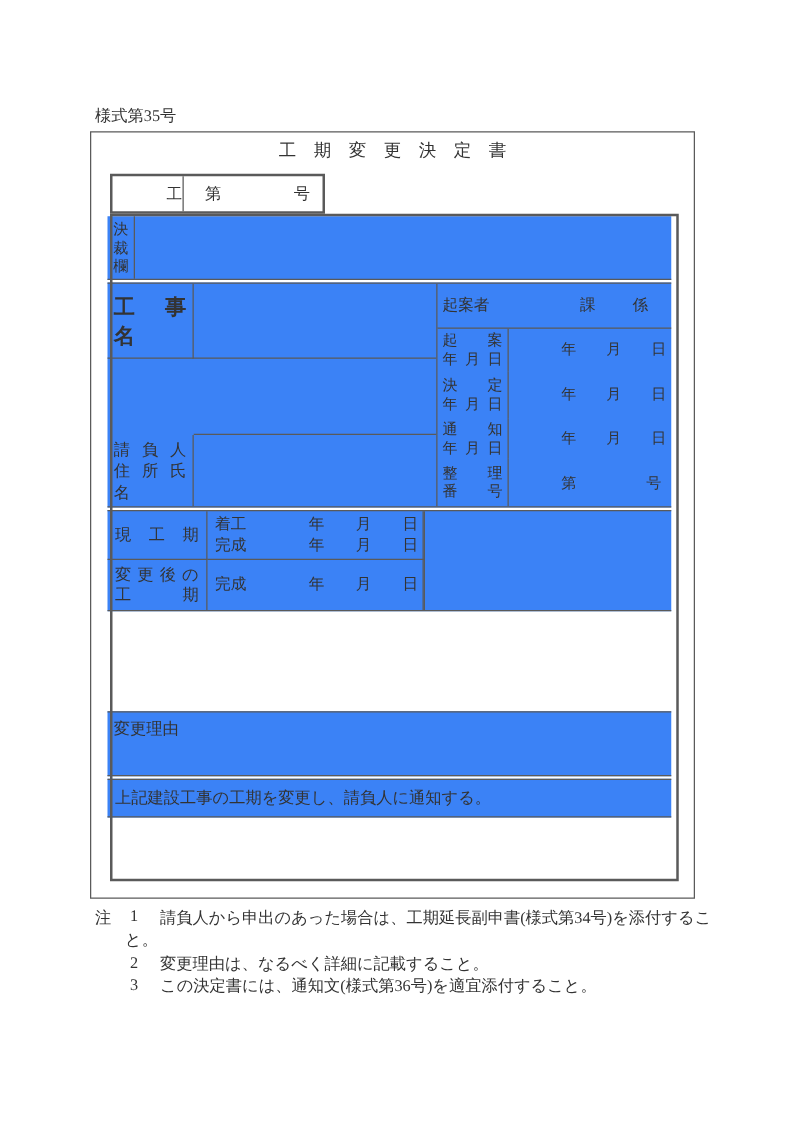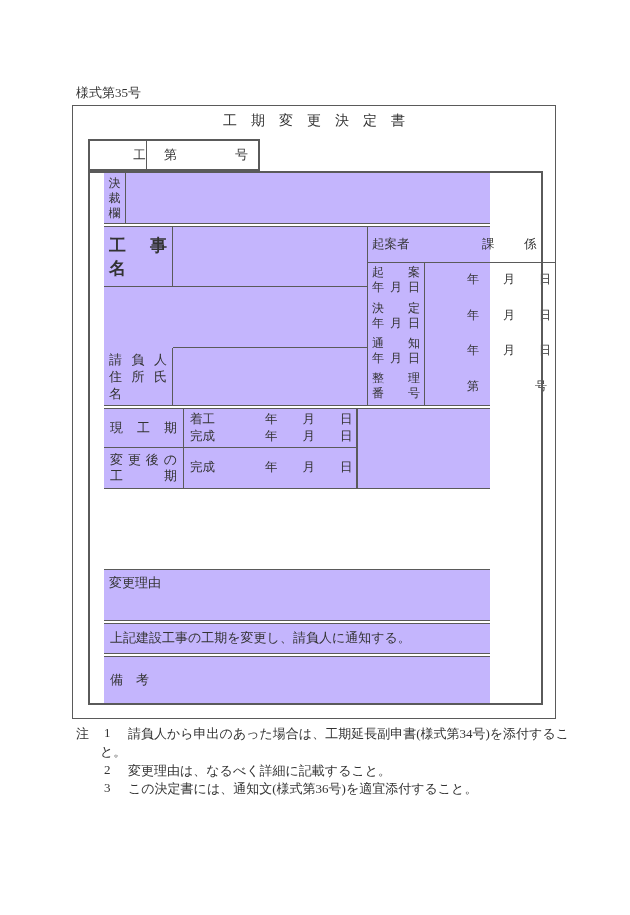--- a/index.html
+++ b/index.html
@@ -7,21 +7,21 @@
   html,body { background:#ffffff; }
   body {
     width:630px; height:915px;
     font-family:"Liberation Serif","DejaVu Serif",serif;
     color:var(--txt);
   }
   .page { position:relative; width:630px; height:915px; overflow:hidden; background:#fff; }
   .abs  { position:absolute; box-sizing:border-box; }
   .sec  {
     position:absolute; box-sizing:border-box;
-    left:104px; width:386px; background:#c4b5fd;
+    left:86px; width:451px; background:#3b82f6;
     border-top:1px solid var(--line); border-bottom:1px solid var(--line);
   }
   .cell { position:absolute; box-sizing:border-box; font-size:12.5px; color:var(--txt); }
   .br { border-right:1px solid var(--line); }
   .bb { border-bottom:1px solid var(--line); }
   .bl { border-left:1px solid var(--line); }
   .jlabel { text-align:justify; text-align-last:justify; }
   .vcenter { display:flex; flex-direction:column; justify-content:center; }
   .frame1 { border:1px solid var(--line); }
   .frame2 { border:2px solid var(--line); background:transparent; pointer-events:none; }
@@ -123,23 +123,20 @@
 
 
   <div class="sec" style="top:569px;height:52px;">
     <div class="cell" style="left:0;top:0;width:451px;height:50px;padding:4px 0 0 5px;font-size:13px;">変更理由</div>
   </div>
 
   <div class="sec" style="top:623px;height:31px;">
     <div class="cell" style="left:0;top:0;width:451px;height:29px;line-height:29px;padding-left:6px;font-size:13px;font-family:Liberation Mono, monospace;">上記建設工事の工期を変更し、請負人に通知する。</div>
   </div>
 
-  <div class="sec" style="top:656px;height:47px;border-bottom:none;">
-    <div class="cell" style="left:0;top:0;width:451px;height:47px;line-height:45px;padding-left:6px;font-size:13px;">備　考</div>
-  </div>
 
   <div class="abs frame2" style="left:88px;top:171px;width:455px;height:534px;z-index:5;"></div>
 
   <div class="note-line" style="left:76px;top:725px;">
     <span style="left:0;">注</span>
     <span style="left:28px;">1</span>
     <span style="left:52px;">請負人から申出のあった場合は、工期延長副申書(様式第34号)を添付するこ</span>
   </div>
   <div class="note-line" style="left:76px;top:743px;">
     <span style="left:24px;">と。</span>

